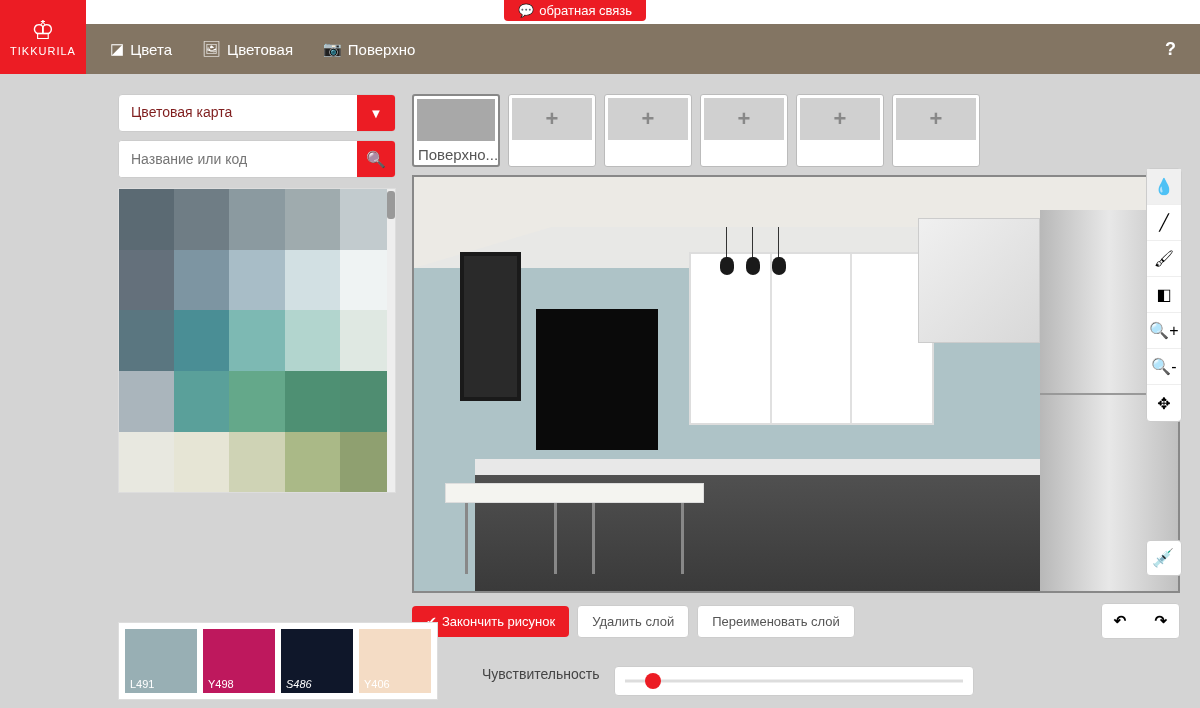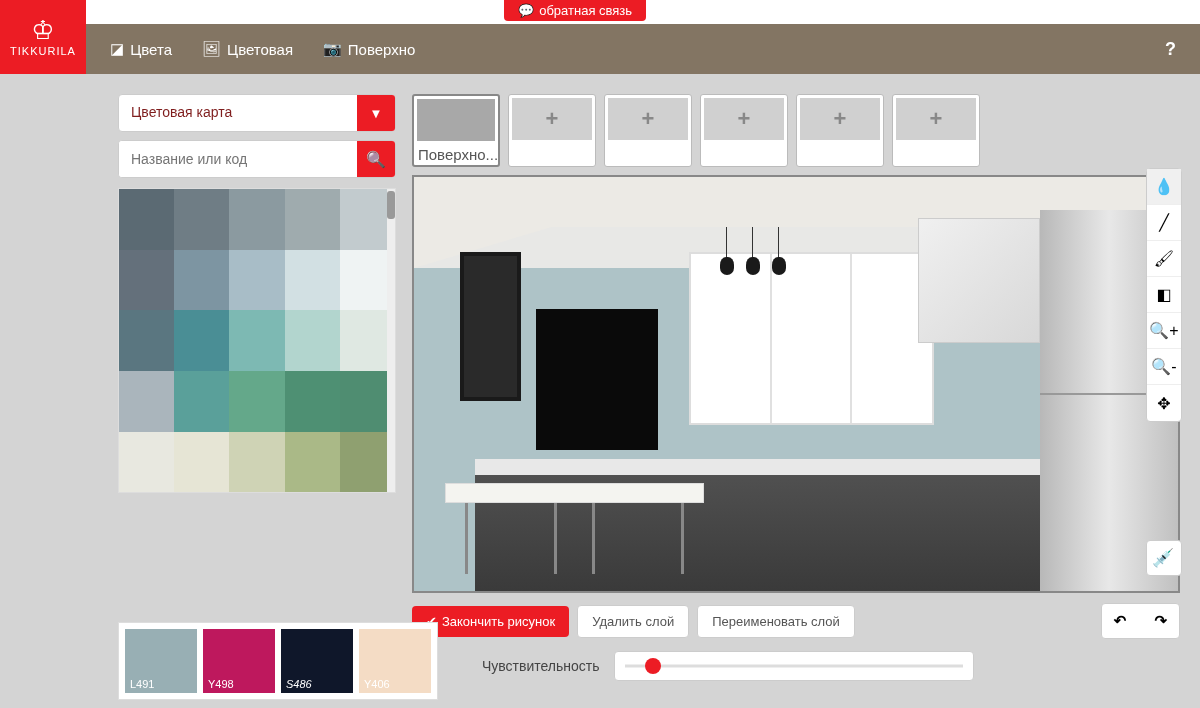--- a/index.html
+++ b/index.html
@@ -60,21 +60,21 @@
 .toolbar-right{position:absolute;right:18px;top:168px;width:36px;background:#fff;border:1px solid #ccc;border-radius:4px;display:flex;flex-direction:column}
 .tool-btn{height:36px;display:flex;align-items:center;justify-content:center;cursor:pointer;font-size:16px;border-bottom:1px solid #eee}
 .tool-btn:last-child{border-bottom:none}
 .tool-btn.active{background:#f0f0f0}
 .eyedrop-btn{position:absolute;right:18px;top:540px;width:36px;height:36px;background:#fff;border:1px solid #ccc;border-radius:4px;display:flex;align-items:center;justify-content:center;cursor:pointer;font-size:18px}
 .action-row{display:flex;gap:8px;margin-top:10px;align-items:center}
 .btn-red{background:#ec1c24;color:#fff;border:none;padding:8px 14px;border-radius:4px;font-size:13px;cursor:pointer;display:flex;align-items:center;gap:5px}
 .btn-white{background:#fff;color:#555;border:1px solid #ccc;padding:8px 14px;border-radius:4px;font-size:13px;cursor:pointer}
 .undo-redo{display:flex;gap:4px;background:#fff;border:1px solid #ccc;border-radius:4px;overflow:hidden;margin-left:auto}
 .ur-btn{padding:8px 12px;cursor:pointer;font-size:15px;font-weight:bold}
-.sensitivity-row{display:flex;align-items:center;gap:14px;margin-top:12px;padding-left:70px}
+.sensitivity-row{display:flex;gap:14px;margin-top:27px;padding-left:70px}
 .sens-label{font-size:14px;color:#444}
 .slider{flex:0 0 360px;height:30px;background:#fff;border:1px solid #ccc;border-radius:4px;position:relative}
 .slider-track{position:absolute;top:50%;left:10px;right:10px;height:3px;background:#ddd;transform:translateY(-50%)}
 .slider-thumb{position:absolute;top:50%;left:38px;width:16px;height:16px;background:#ec1c24;border-radius:50%;transform:translate(-50%,-50%);cursor:pointer}
 </style>
 </head>
 <body>
 
 <div class="topbar">
   <div class="feedback-btn">

